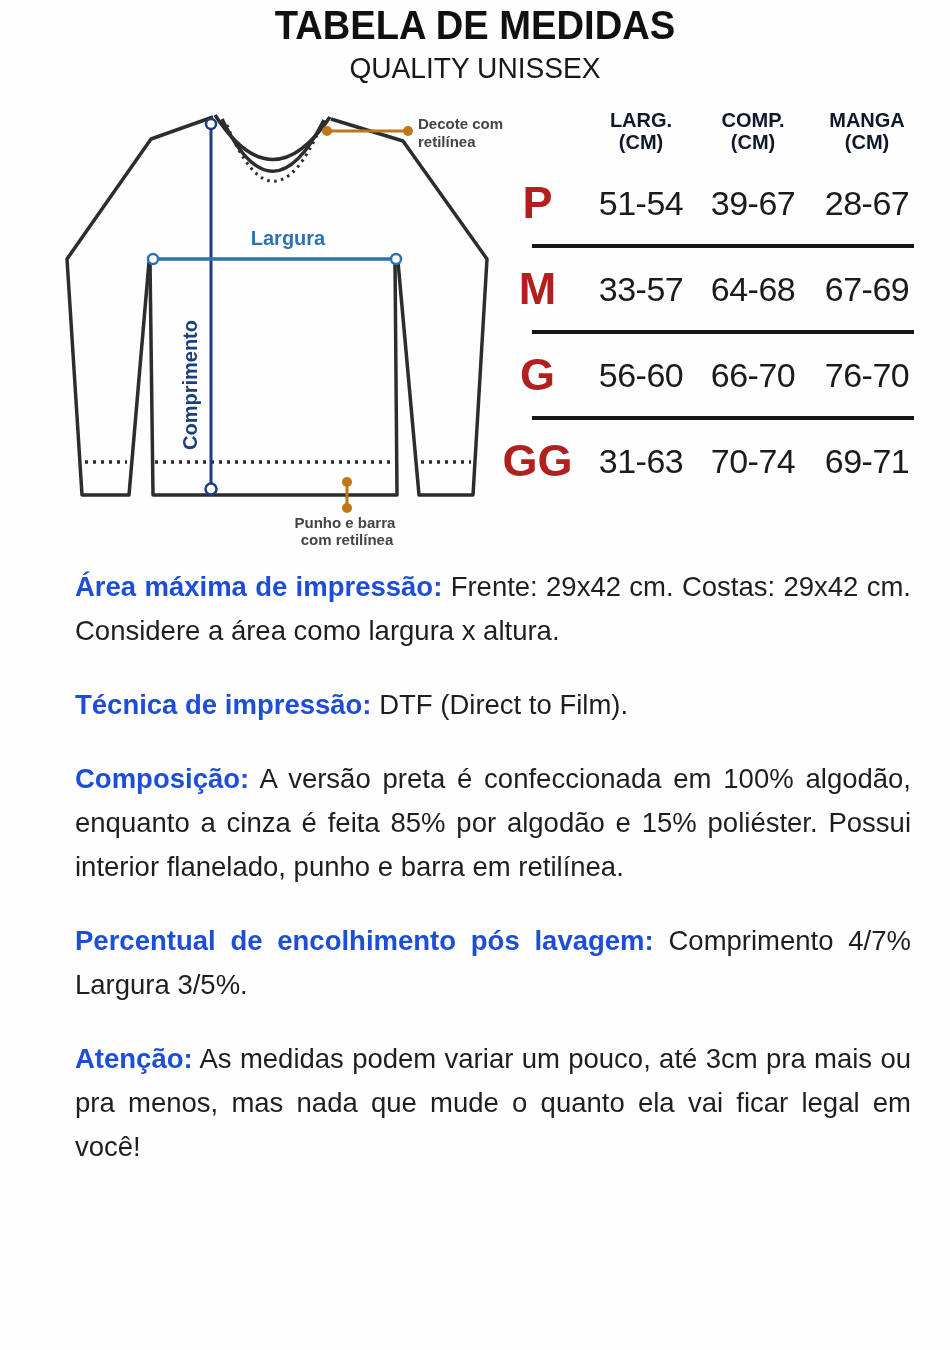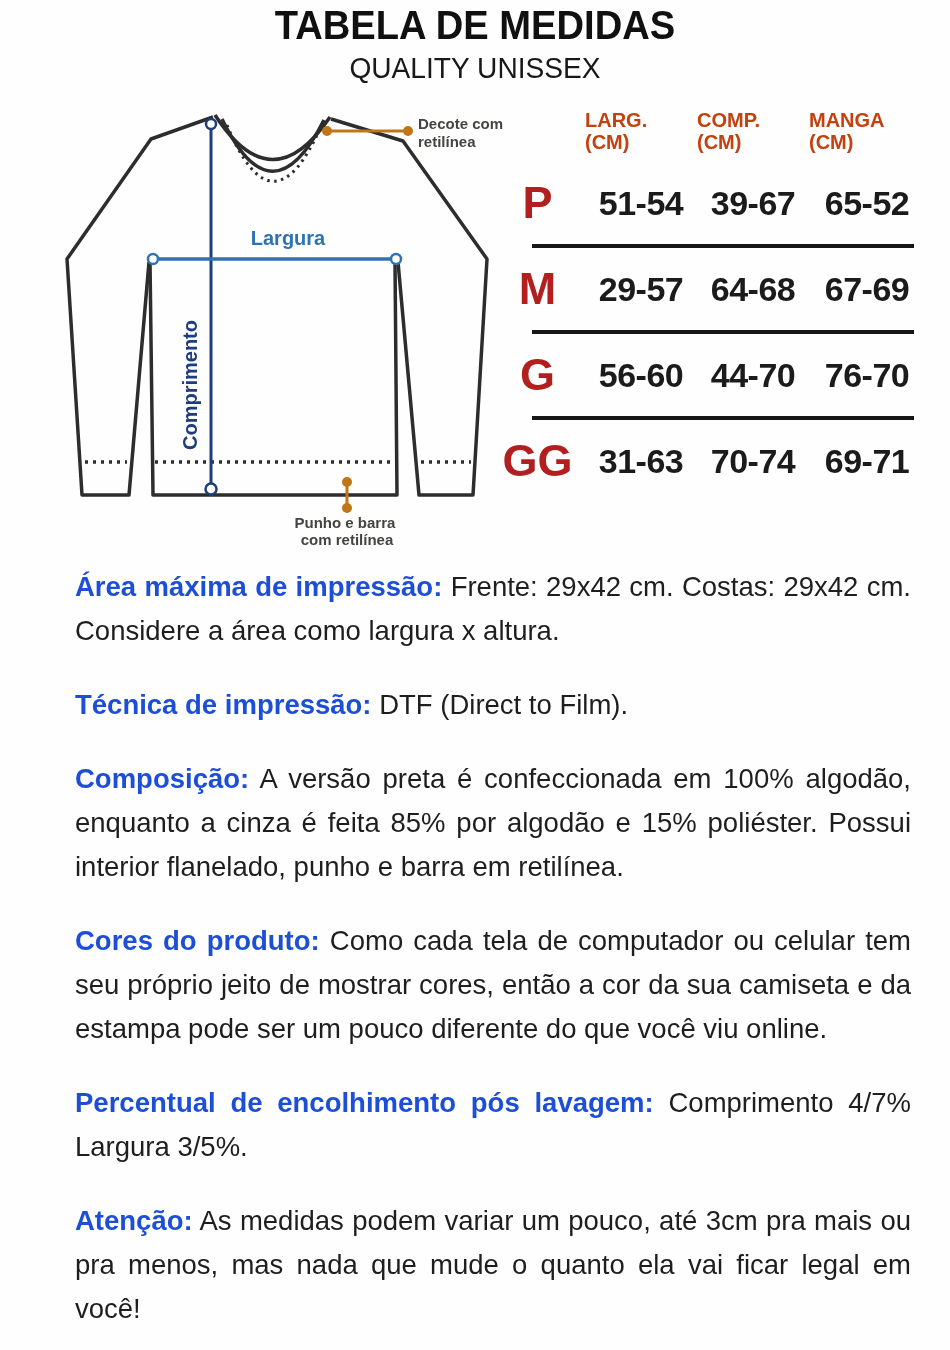--- a/index.html
+++ b/index.html
@@ -15,24 +15,24 @@
   .subtitle {
     position:absolute; top:52px; left:0; width:100%; text-align:center;
     font-size:29px; font-weight:400; color:#181818; transform:scaleX(0.97);
     white-space:nowrap;
   }
   .diagram { position:absolute; left:45px; top:95px; width:470px; height:465px; }
   .diagram svg { display:block; }
 
   .sizetable { position:absolute; left:490px; top:103px; width:440px; }
   .thead { display:grid; grid-template-columns:95px 112px 112px 116px; height:59px; }
-  .th { text-align:left; font-weight:700; font-size:20px; line-height:22px; color:#c2410c; padding-top:6px; }
+  .th { text-align:center; font-weight:700; font-size:20px; line-height:22px; color:#0f172a; padding-top:6px; }
   .trow { display:grid; grid-template-columns:95px 112px 112px 116px; height:82px; align-items:center; }
   .size-cell { text-align:center; font-size:45px; font-weight:800; color:#b11f1f; }
-  .val-cell { text-align:center; font-size:34px; font-weight:700; color:#1b1b1b; letter-spacing:-0.5px; }
+  .val-cell { text-align:center; font-size:34px; font-weight:400; color:#1b1b1b; letter-spacing:-0.5px; }
   .sep { height:4px; background:#161616; width:382px; margin-left:42px; }
 
   .info {
     position:absolute; left:75px; top:565px; width:836px;
     font-size:27.5px; line-height:44px; text-align:justify; color:#1e1e1e;
   }
   .para { margin:0 0 30px 0; }
   .para b { font-weight:700; color:#1d4ed8; }
 </style>
 </head>
@@ -100,50 +100,49 @@
       <div class="th">
         <div>MANGA</div>
         <div>(CM)</div>
       </div>
     </div>
 
     <div class="trow">
       <div class="size-cell">P</div>
       <div class="val-cell">51-54</div>
       <div class="val-cell">39-67</div>
-      <div class="val-cell">65-52</div>
+      <div class="val-cell">28-67</div>
     </div>
     <div class="sep"></div>
 
     <div class="trow">
       <div class="size-cell">M</div>
-      <div class="val-cell">29-57</div>
+      <div class="val-cell">33-57</div>
       <div class="val-cell">64-68</div>
       <div class="val-cell">67-69</div>
     </div>
     <div class="sep"></div>
 
     <div class="trow">
       <div class="size-cell">G</div>
       <div class="val-cell">56-60</div>
-      <div class="val-cell">44-70</div>
+      <div class="val-cell">66-70</div>
       <div class="val-cell">76-70</div>
     </div>
     <div class="sep"></div>
 
     <div class="trow">
       <div class="size-cell">GG</div>
       <div class="val-cell">31-63</div>
       <div class="val-cell">70-74</div>
       <div class="val-cell">69-71</div>
     </div>
   </div>
 
   <div class="info">
     <p class="para"><b>Área máxima de impressão:</b><span> Frente: 29x42 cm. Costas: 29x42 cm. Considere a área como largura x altura.</span></p>
     <p class="para"><b>Técnica de impressão:</b><span> DTF (Direct to Film).</span></p>
     <p class="para"><b>Composição:</b><span> A versão preta é confeccionada em 100% algodão, enquanto a cinza é feita 85% por algodão e 15% poliéster. Possui interior flanelado, punho e barra em retilínea.</span></p>
-    <p class="para"><b>Cores do produto:</b><span> Como cada tela de computador ou celular tem seu próprio jeito de mostrar cores, então a cor da sua camiseta e da estampa pode ser um pouco diferente do que você viu online.</span></p>
     <p class="para"><b>Percentual de encolhimento pós lavagem:</b><span> Comprimento 4/7% Largura 3/5%.</span></p>
     <p class="para"><b>Atenção:</b><span> As medidas podem variar um pouco, até 3cm pra mais ou pra menos, mas nada que mude o quanto ela vai ficar legal em você!</span></p>
   </div>
 
 </div>
 
 </body></html>

